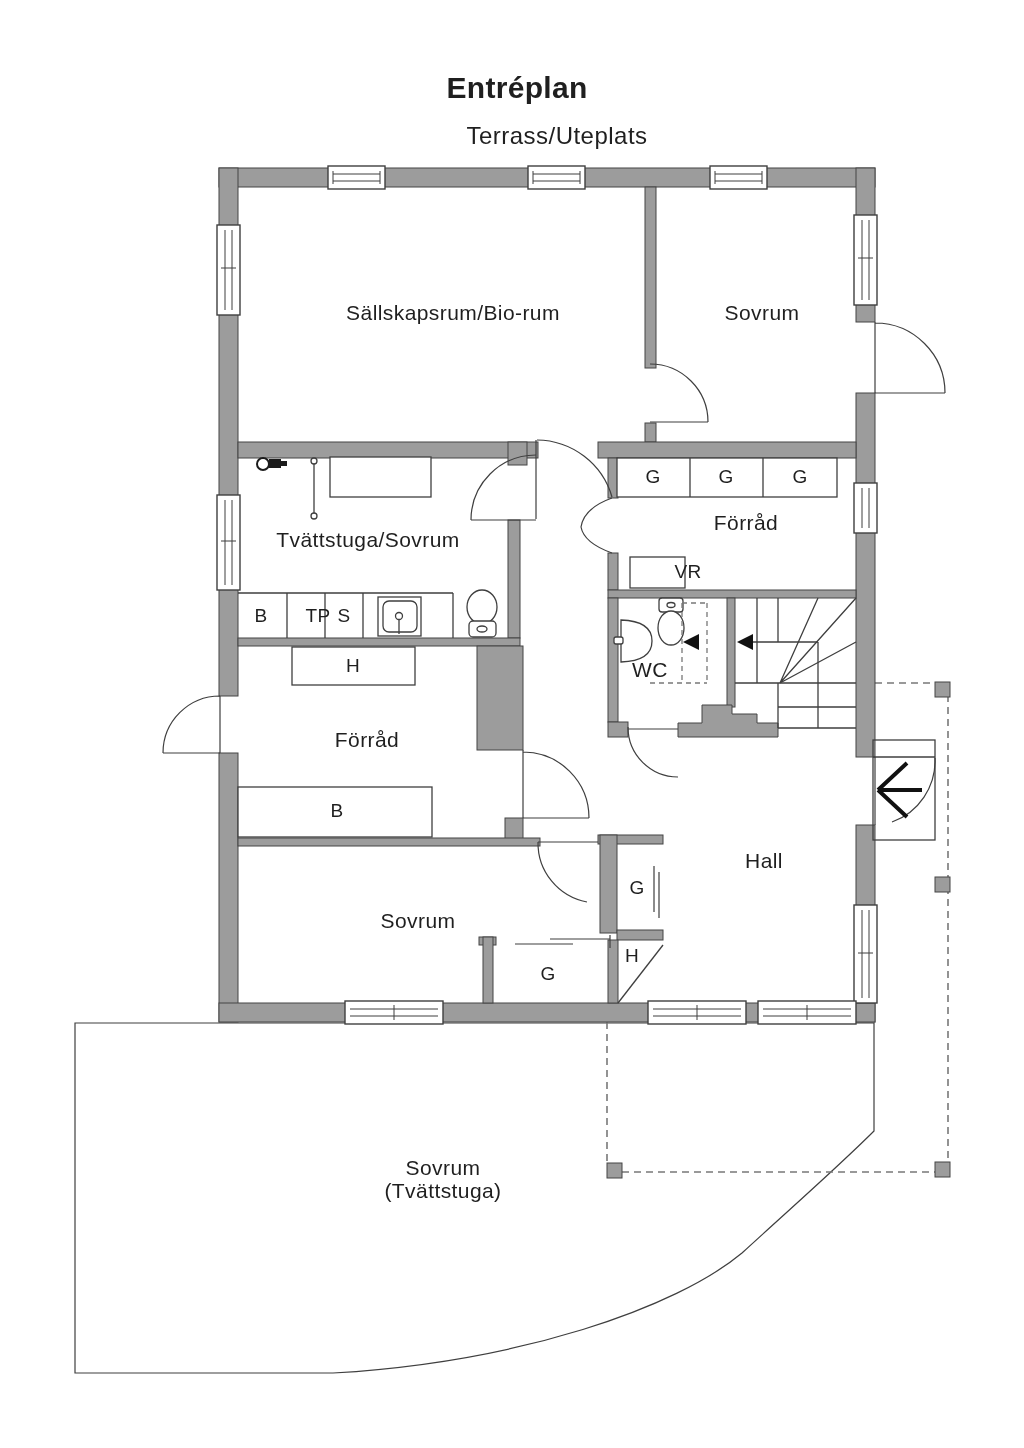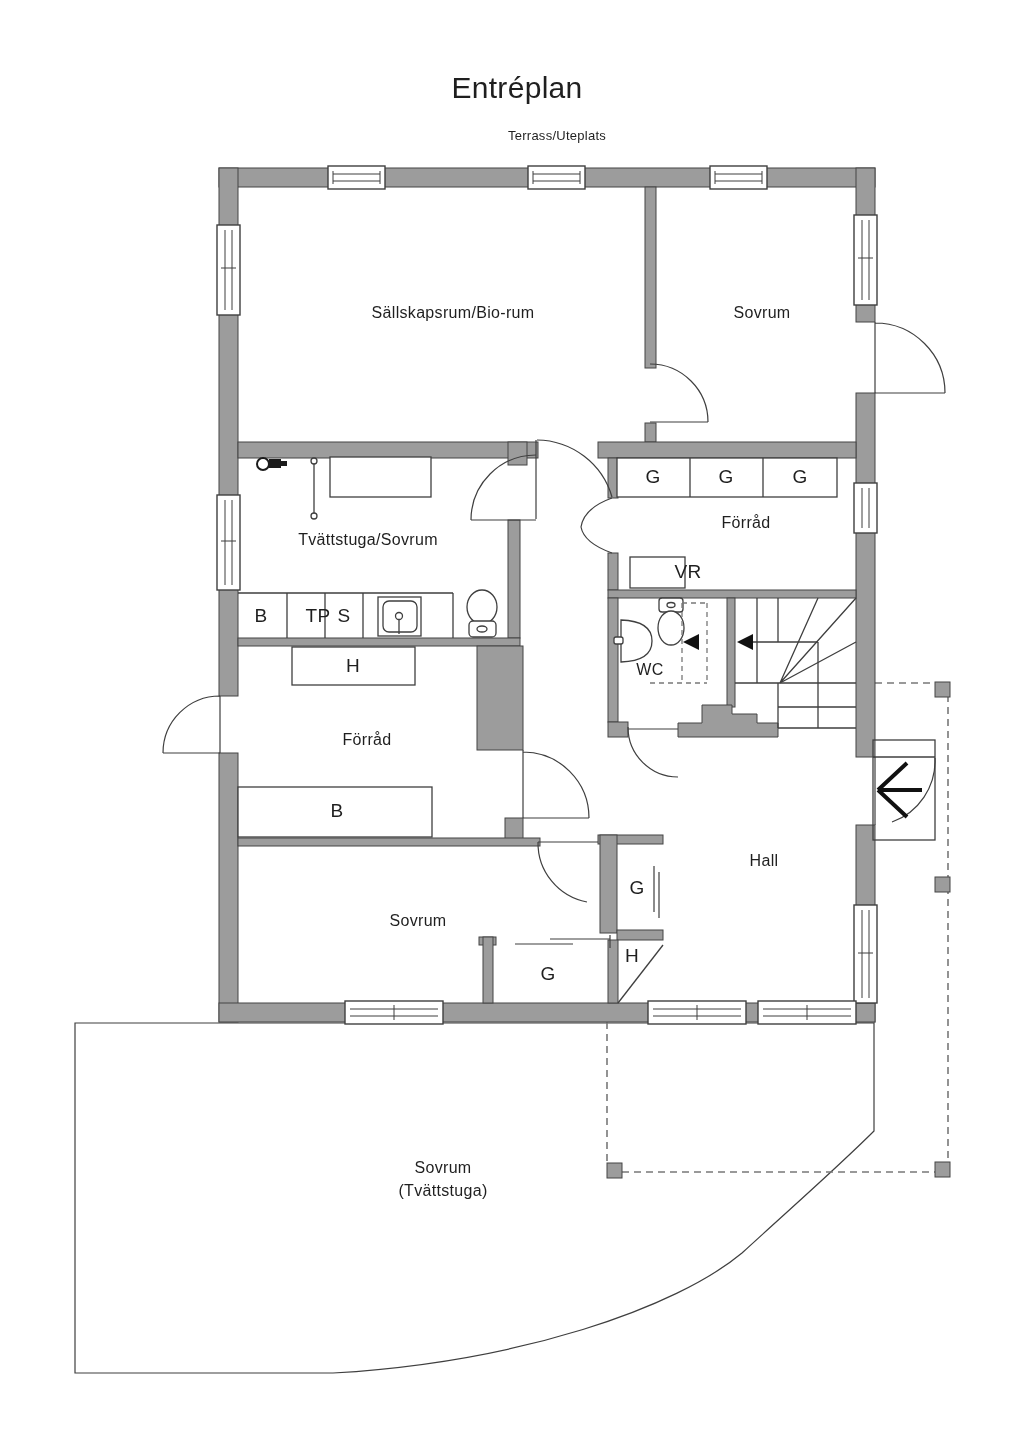--- a/index.html
+++ b/index.html
@@ -1,23 +1,23 @@
 <!DOCTYPE html>
 <html style="--bg: #ffffff; --wall: #9c9c9c; --outline: #454545; --line: #3f3f3f; --dash: #787878; --text: #1f1f1f;"><head>
 <meta charset="utf-8">
 <style>
   html,body{margin:0;padding:0;background:#fff;}
   #canvas{position:relative;width:1024px;height:1448px;background:var(--bg,#fff);
           font-family:"Liberation Sans",sans-serif;color:var(--text,#1f1f1f);overflow:hidden;}
   #plan-svg{position:absolute;left:0;top:0;width:1024px;height:1448px;}
   .lbl{position:absolute;transform:translate(-50%,-50%);white-space:nowrap;
-       font-size:16px;letter-spacing:.02em;color:var(--text,#1f1f1f);line-height:1.1;}
+       font-size:21px;letter-spacing:.02em;color:var(--text,#1f1f1f);line-height:1.1;}
   .lbl.small{font-size:19px;}
-  .lbl.title{font-size:30px;font-weight:400;letter-spacing:.01em;}
-  .lbl.sub{font-size:13px;}
+  .lbl.title{font-size:30px;font-weight:700;letter-spacing:.01em;}
+  .lbl.sub{font-size:24px;}
   
   .wall{fill:var(--wall,#9c9c9c);stroke:var(--outline,#454545);stroke-width:1;}
   .thin{fill:none;stroke:var(--line,#3f3f3f);stroke-width:1.3;}
   .box{fill:#fff;stroke:var(--line,#3f3f3f);stroke-width:1.3;}
   .winrect{fill:#fff;stroke:var(--line,#3f3f3f);stroke-width:1.4;}
   .winline{fill:none;stroke:var(--line,#3f3f3f);stroke-width:1;}
   .door{fill:none;stroke:var(--line,#3f3f3f);stroke-width:1.2;}
   .dash{fill:none;stroke:var(--dash,#787878);stroke-width:1.6;stroke-dasharray:7 5;}
   .post{fill:var(--wall,#9c9c9c);stroke:var(--outline,#454545);stroke-width:1;}
   .fixture{fill:#fff;stroke:var(--line,#3f3f3f);stroke-width:1.3;}

